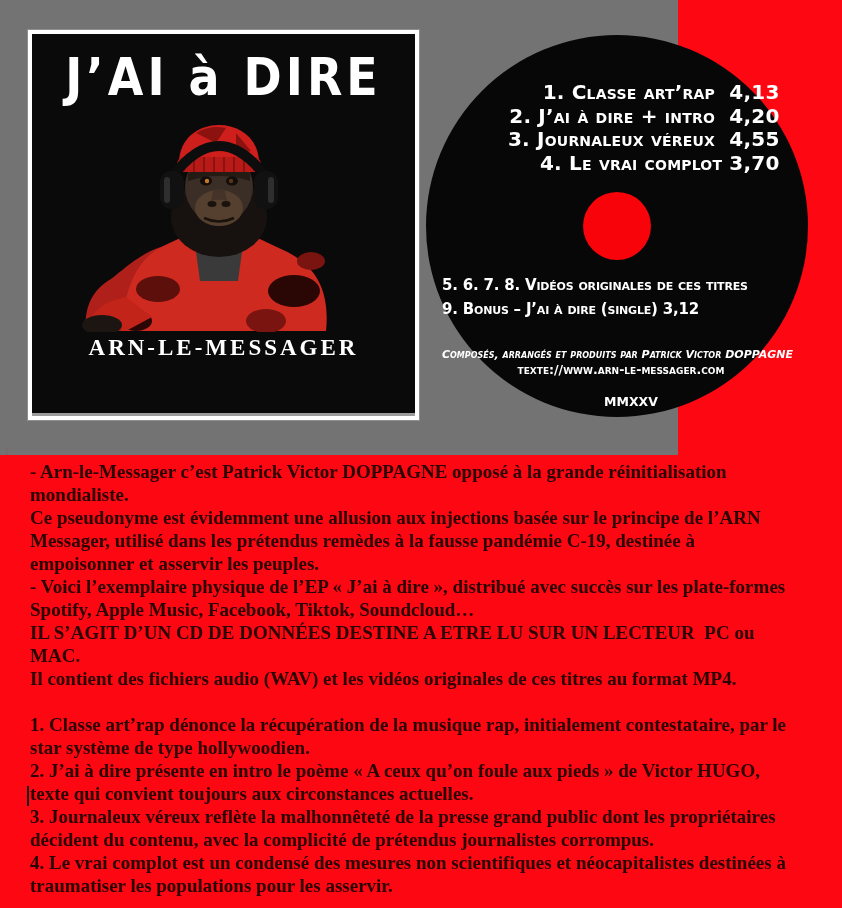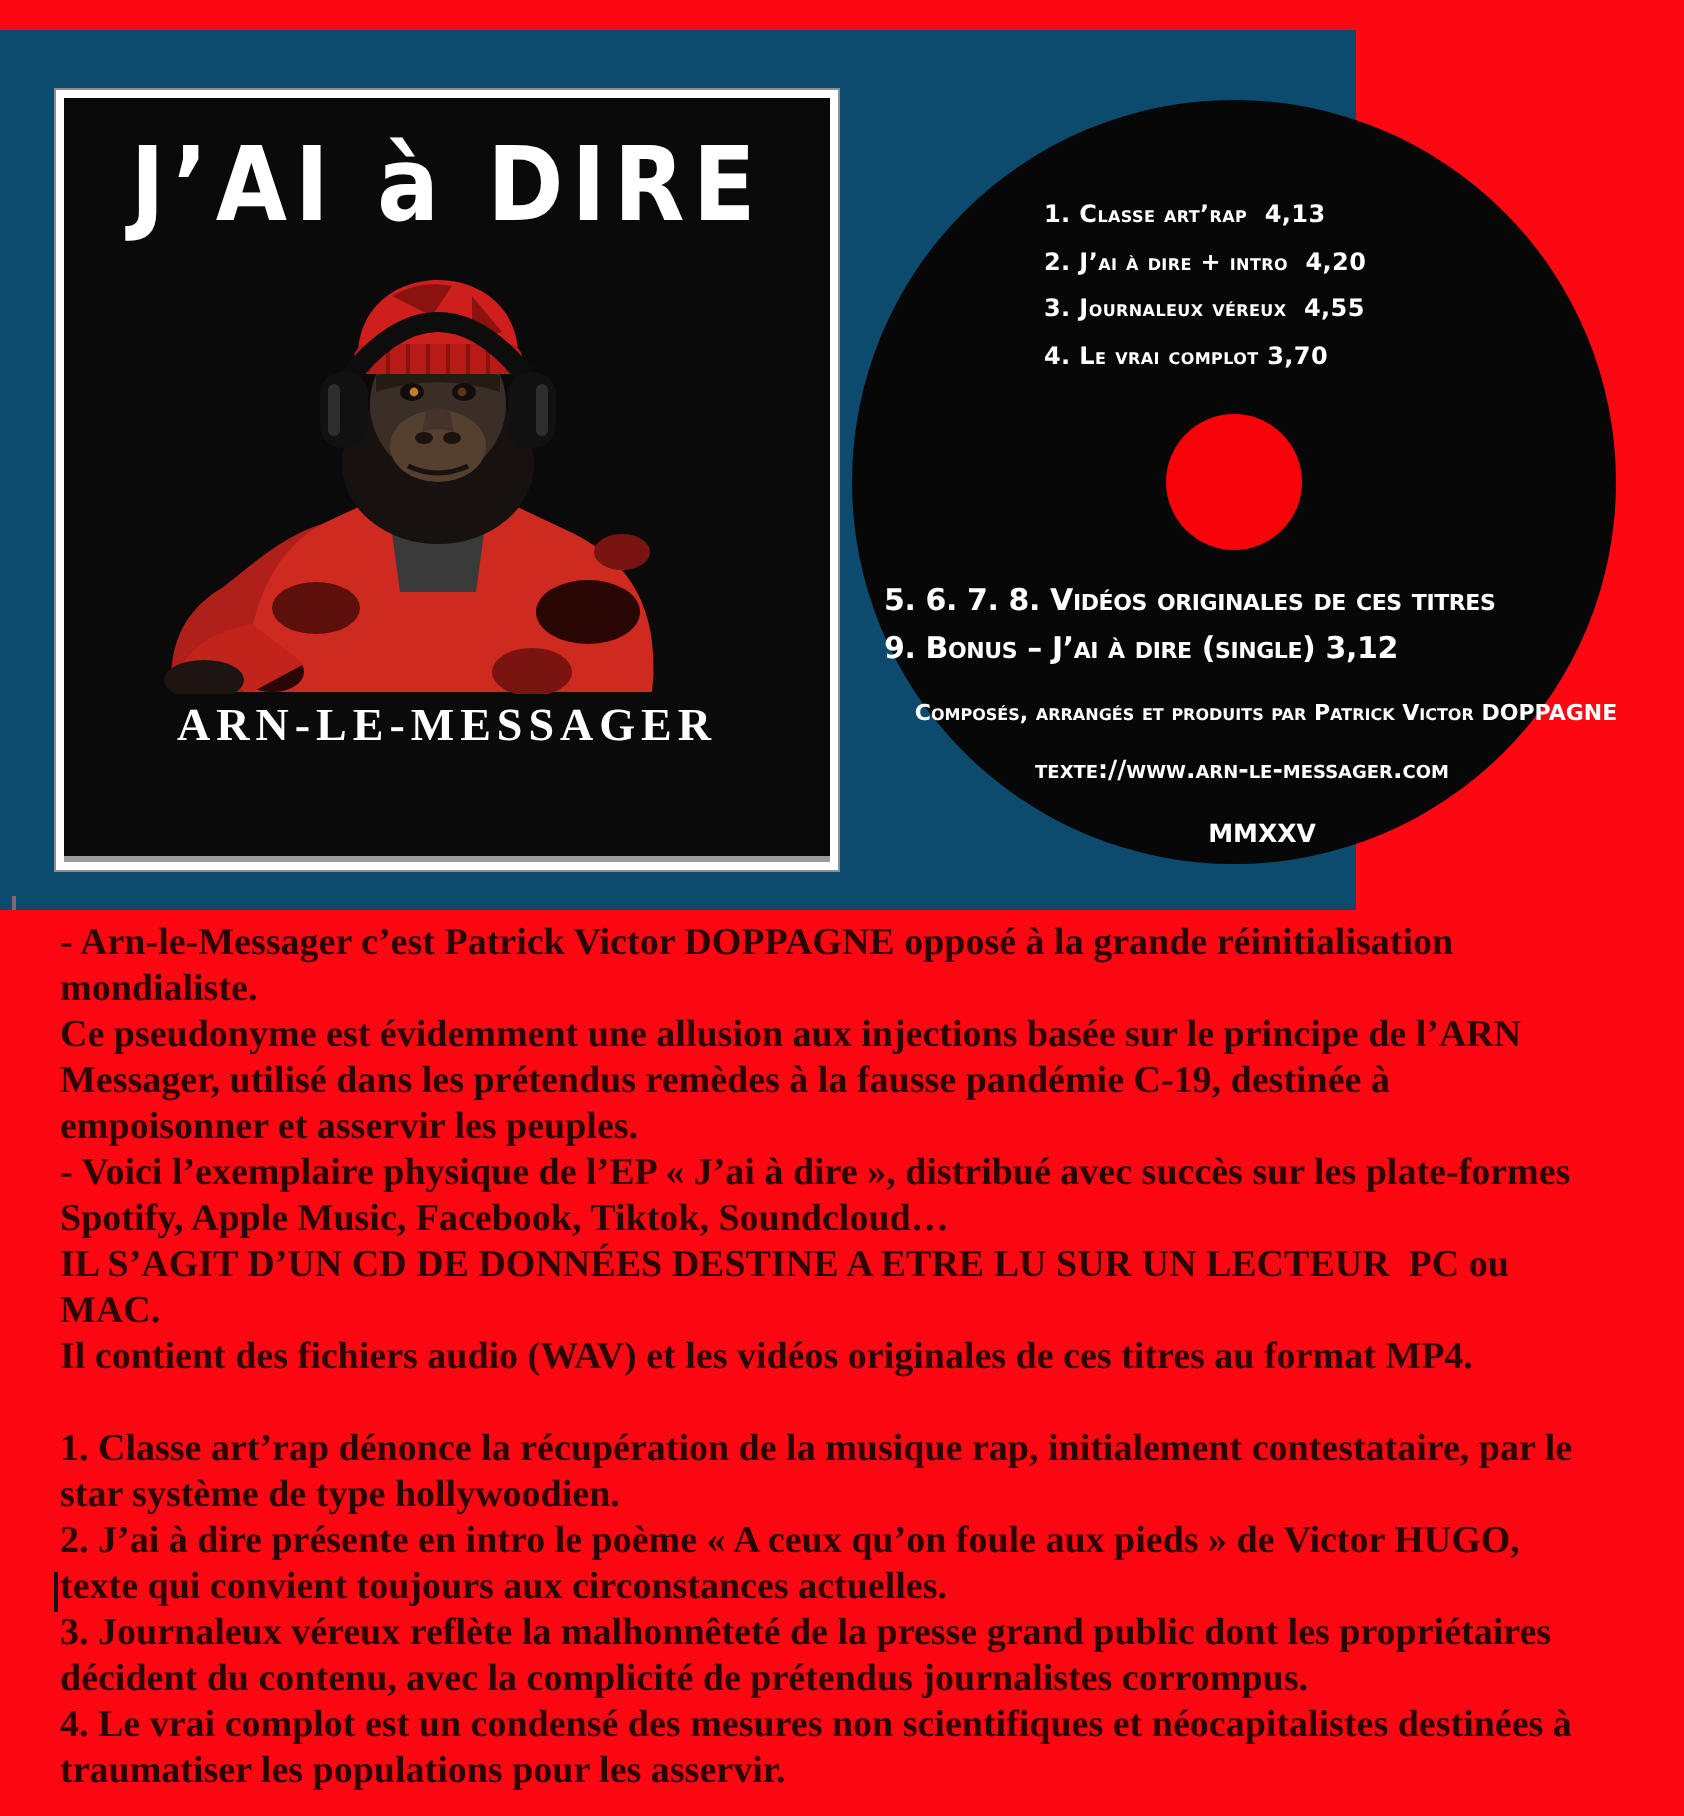--- a/index.html
+++ b/index.html
@@ -3,22 +3,21 @@
 <meta charset="utf-8">
 <style>
   html,body{margin:0;padding:0;}
   body{
     width:842px;height:908px;position:relative;overflow:hidden;
     background:#fc0712;font-family:"Liberation Sans",sans-serif;
   }
   
   .top-section{
     position:absolute;left:0;top:0;width:678px;height:455px;
-    background:#0c4a6e;
-    margin-top:15px;
+    background:#737373;
   }
   
   .album-cover{
     position:absolute;left:28px;top:30px;width:383px;height:382px;
     background:#0a0a0a;border:4px solid #ffffff;outline:1px solid #8f8f8f;
   }
   .album-cover::after{ 
     content:"";position:absolute;left:0;right:0;bottom:0;height:3px;background:#9c9c9c;
   }
   .cover-title{
@@ -38,23 +37,23 @@
     border-radius:50%;background:#070707;
   }
   .disc-hole{
     position:absolute;left:157px;top:157px;width:68px;height:68px;
     border-radius:50%;background:#f70309;
   }
   .disc-text{
     color:#ffffff;font-family:"DejaVu Sans",sans-serif;font-weight:bold;
     font-variant:small-caps;white-space:pre;
   }
-  .disc-tracks{position:absolute;left:96px;top:46px;font-size:12px;line-height:23.5px;letter-spacing:.2px;}
+  .disc-tracks{position:absolute;left:82px;top:46px;font-size:20px;line-height:23.5px;letter-spacing:.2px;text-align:right;}
   .disc-extra{position:absolute;left:16px;top:239px;font-size:15px;line-height:23.5px;letter-spacing:-.2px;}
-  .disc-credits{position:absolute;left:16px;right:-16px;top:300px;text-align:center;font-size:11px;}
+  .disc-credits{position:absolute;left:16px;right:-16px;top:313px;font-size:11px;font-style:italic;}
   .disc-url{position:absolute;left:4px;right:-4px;top:327px;text-align:center;font-size:12.5px;}
   .disc-year{position:absolute;left:14px;right:-14px;top:359px;text-align:center;font-size:12.5px;}
   
   .text-section{
     position:absolute;left:0;top:455px;width:842px;height:453px;
     background:#fd0713;overflow:hidden;
   }
   .desc{
     margin:5px 20px 0 30px;
     color:#2a0303;font-family:"Liberation Serif",serif;font-weight:bold;

